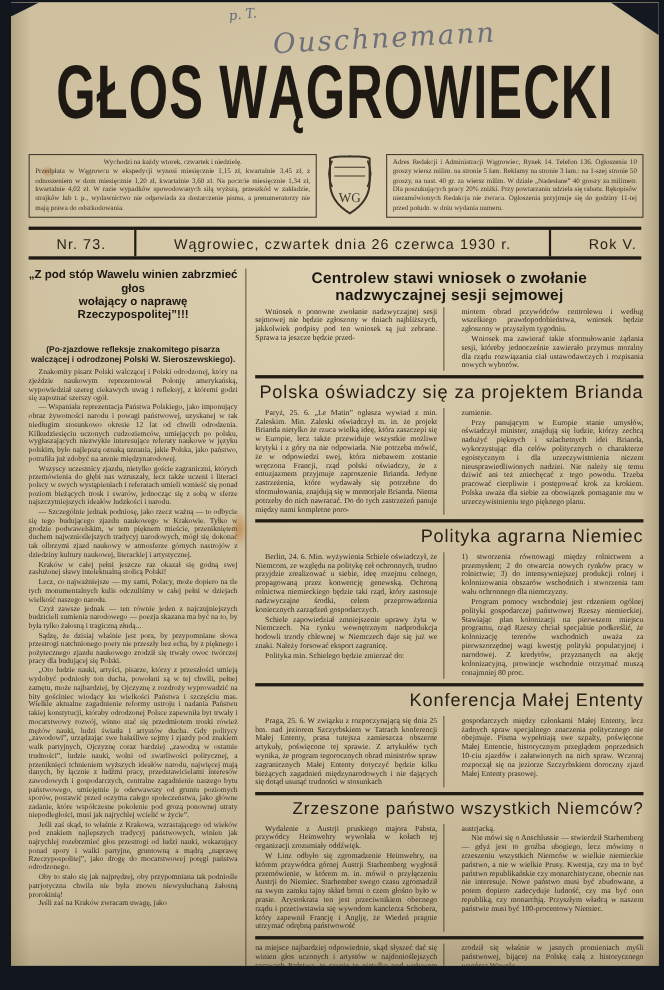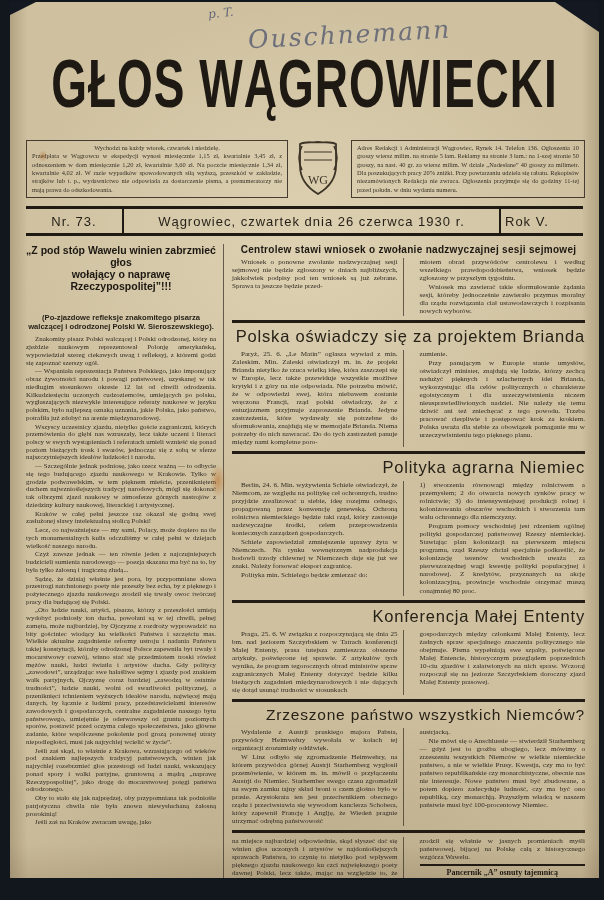--- a/index.html
+++ b/index.html
@@ -88,21 +88,21 @@
     font-size:13px;
     color:#241f17;
   }
   .date-bar .cell{
     padding:5px 4px 4px 4px;
     letter-spacing:1px;
     white-space:nowrap;
   }
   .cell.issue{flex:0 0 88px;text-align:center;border-right:2px solid #1f1a13;}
   .cell.dateline{flex:1;text-align:center;border-right:2px solid #1f1a13;}
-  .cell.volume{flex:0 0 74px;text-align:left;}
+  .cell.volume{flex:0 0 74px;text-align:right;}
 
   .body-cols{
     margin:8px 14px 0 16px;
     display:flex;
     gap:0;
   }
   .col-left{
     flex:0 0 190px;
     padding-right:7px;
     border-right:1px solid rgba(62,52,40,.75);
@@ -133,21 +133,21 @@
     margin-bottom:4px;
     color:#241f17;
   }
   .para{margin:0 0 1px 0;text-indent:9px;}
   .para.noindent{text-indent:0;}
 
   section{display:block;}
   .head-bold{
     font-family:"Liberation Sans", sans-serif;
     font-weight:bold;
-    font-size:10px;
+    font-size:14px;
     text-align:center;
     margin:0 0 3px 0;
     color:#1d1812;
     letter-spacing:0.3px;
   }
   .head-grotesque{
     font-family:"Liberation Sans", sans-serif;
     font-weight:normal;
     font-size:16.5px;
     text-align:right;

